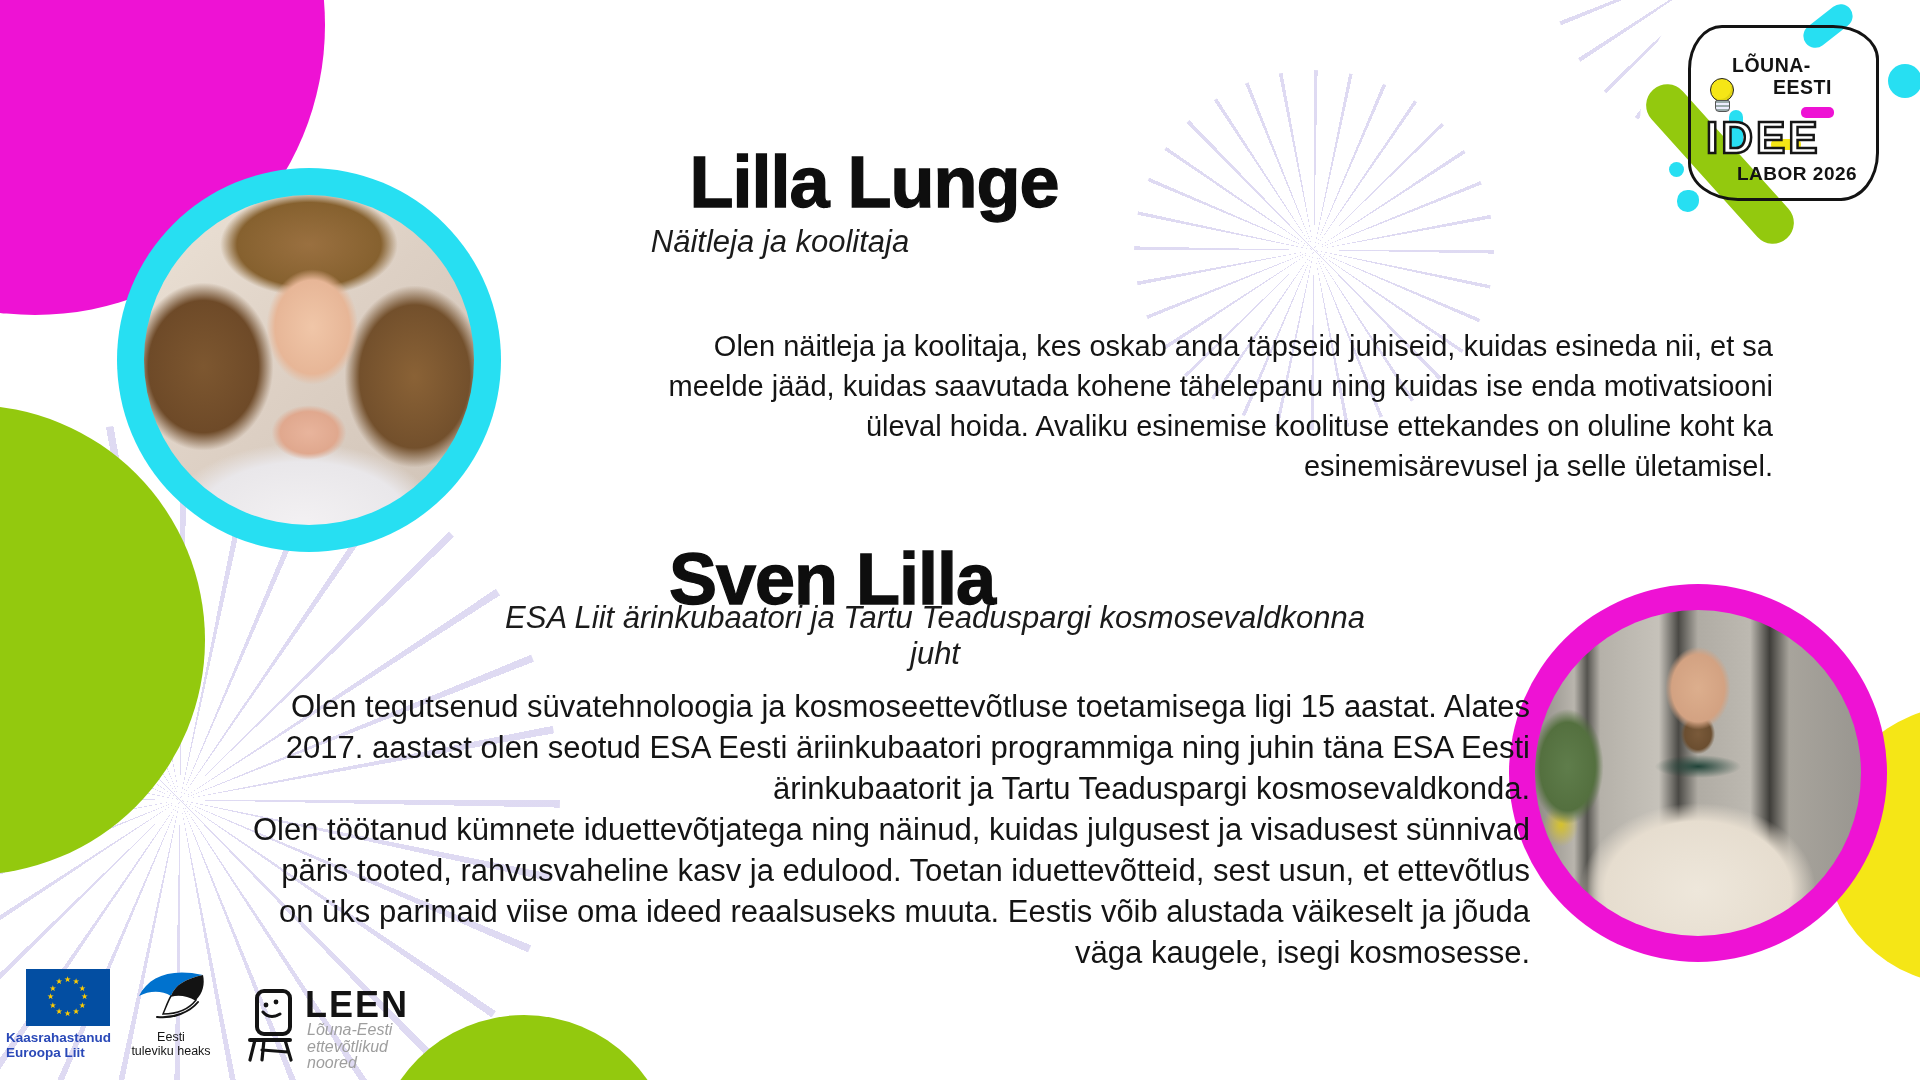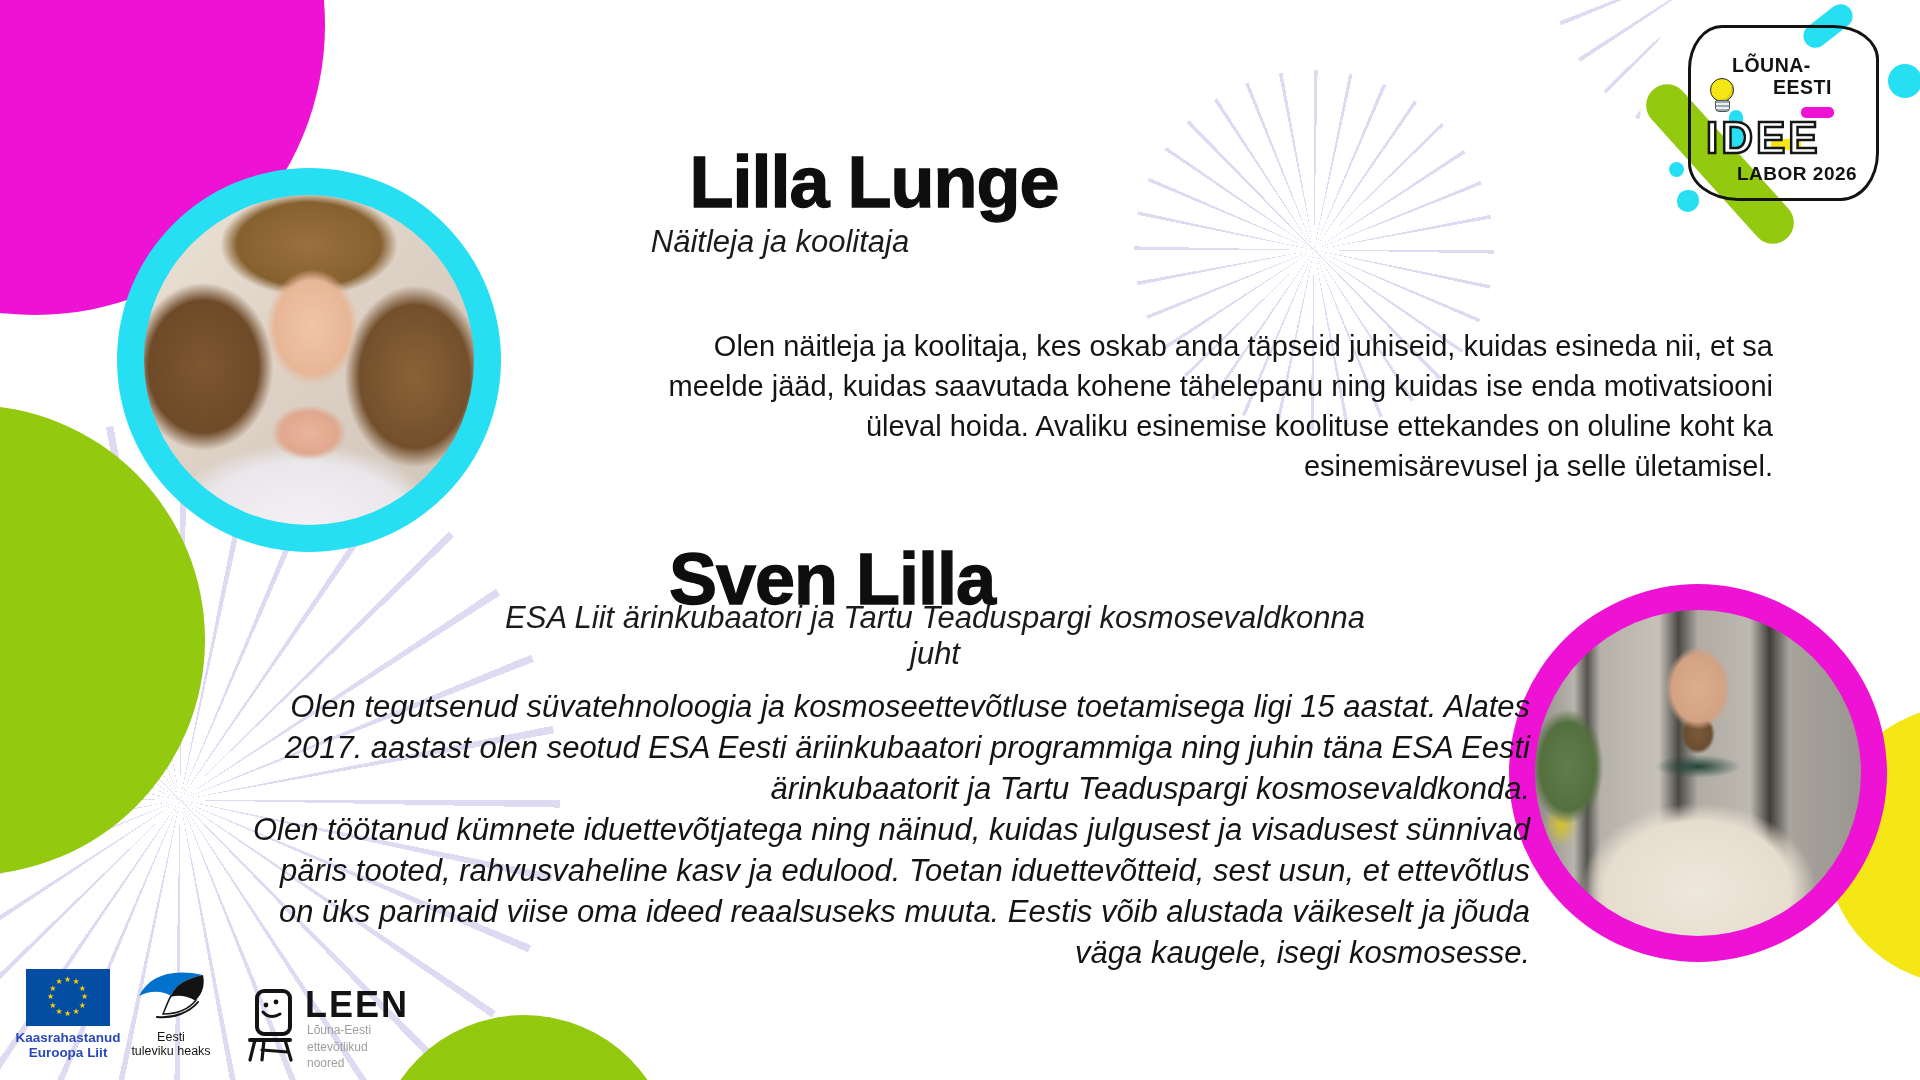--- a/index.html
+++ b/index.html
@@ -58,21 +58,21 @@
   .name{position:absolute;z-index:3;font-weight:700;font-size:72px;line-height:1;
         letter-spacing:-1px;color:var(--ink);-webkit-text-stroke:1.3px var(--ink);text-align:center;}
   #name-inga{left:624px;top:146px;width:500px;}
   #name-sven{left:582px;top:516px;width:500px;margin-top:27px;}
   .role{position:absolute;z-index:3;font-style:italic;font-size:31px;color:#1b1b1b;text-align:center;}
   #role-inga{left:530px;top:224px;width:500px;text-align:center;}
   #role-sven{left:485px;top:600px;width:900px;}
   .bio{position:absolute;z-index:3;font-size:29px;line-height:40px;color:#141414;
        text-align:right;white-space:pre-line;margin-top:38px;}
   #bio-inga{left:473px;top:288px;width:1300px;}
-  #bio-sven{left:80px;top:648px;width:1450px;font-size:31px;line-height:41px;font-style:italic;}
+  #bio-sven{left:80px;top:648px;width:1450px;font-size:31px;line-height:41px;}
 
   
   #badge-blob{left:1640px;top:-50px;width:320px;height:330px;background:#fff;z-index:2;
               border-radius:50% 50% 45% 55% / 55% 45% 50% 50%;}
   .badge-el{position:absolute;z-index:3;}
   #badge-green-stroke{left:1699px;top:64px;width:42px;height:200px;background:var(--green);
                       border-radius:22px;transform:rotate(-42deg);z-index:2;}
   #badge-cyan-dash{left:1800px;top:14px;width:56px;height:24px;background:var(--cyan);
                    border-radius:12px;transform:rotate(-38deg);}
   #badge-cyan-circle{left:1888px;top:64px;width:34px;height:34px;background:var(--cyan);border-radius:50%;}
@@ -91,27 +91,27 @@
   #idee-bar-magenta{left:1801px;top:107px;width:33px;height:11px;background:var(--magenta);border-radius:5px;}
   #badge-wordmark{left:1706px;top:104px;font-size:44px;font-weight:700;letter-spacing:3px;
                   color:#fff;-webkit-text-stroke:2.5px #161616;line-height:1;margin-top:12px;}
   #badge-event{left:1737px;top:163px;font-size:19px;font-weight:700;letter-spacing:.5px;color:#131313;}
 
   
   .footer-el{position:absolute;z-index:3;}
   #eu-flag{left:26px;top:969px;width:84px;height:57px;background:var(--eu_blue);}
   #eu-stars{position:absolute;left:0;top:0;width:100%;height:100%;}
   #eu-stars span{position:absolute;font-size:8px;color:var(--eu_star_yellow);line-height:1;}
-  #eu-caption{left:6px;top:1030px;width:124px;text-align:center;font-size:13.5px;font-weight:700;
+  #eu-caption{left:6px;top:1030px;width:124px;text-align:left;font-size:13.5px;font-weight:700;
               color:var(--eu_text_blue);line-height:15px;}
   #ee-flag{left:133px;top:966px;}
   #ee-caption{left:121px;top:1030px;width:100px;text-align:center;font-size:12.5px;color:#161616;line-height:14px;}
   #leen-chair{left:243px;top:988px;}
   #leen-wordmark{left:305px;top:984px;font-size:36px;font-weight:700;letter-spacing:2px;color:#131313;text-align:center;}
-  #leen-caption{left:307px;top:1022px;font-size:12px;color:var(--leen_gray);line-height:16.5px;}
+  #leen-caption{left:307px;top:1022px;font-size:16px;color:var(--leen_gray);line-height:16.5px;font-style:italic;}
 </style>
 </head>
 <body>
 
 <div class="burst" id="burst-right"></div>
 <div class="burst" id="burst-bottomleft"></div>
 <div class="burst" id="burst-topright"></div>
 
 <div class="circle" id="circle-magenta-tl"></div>
 <div class="circle" id="circle-green-left"></div>

